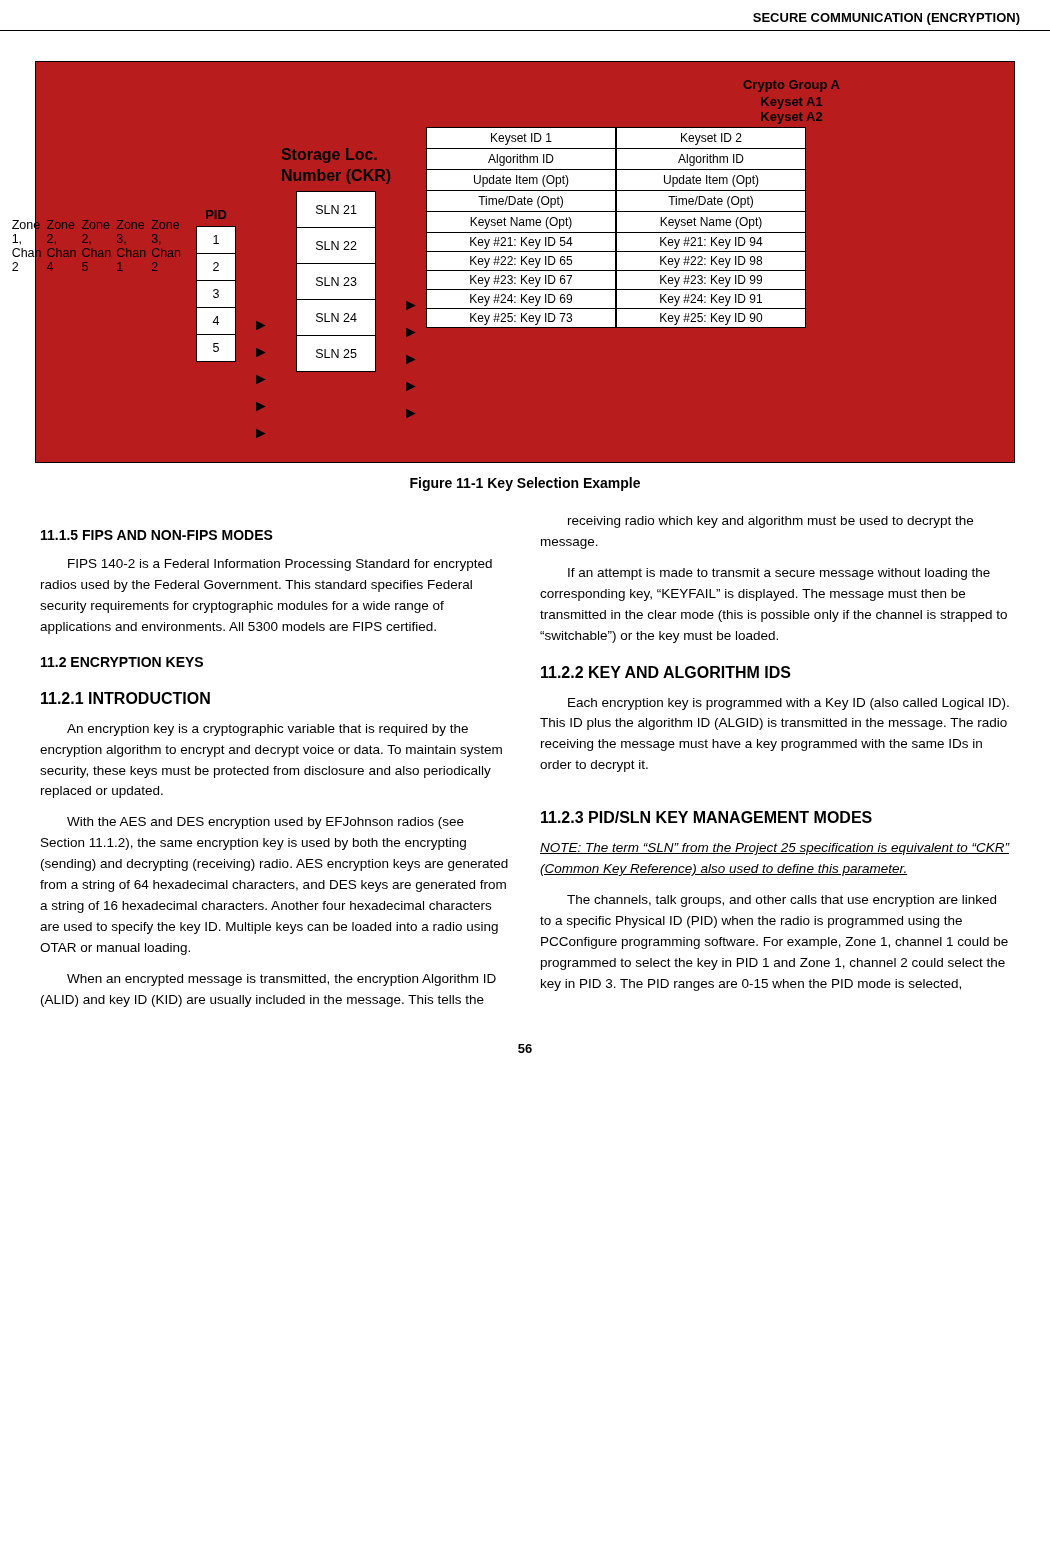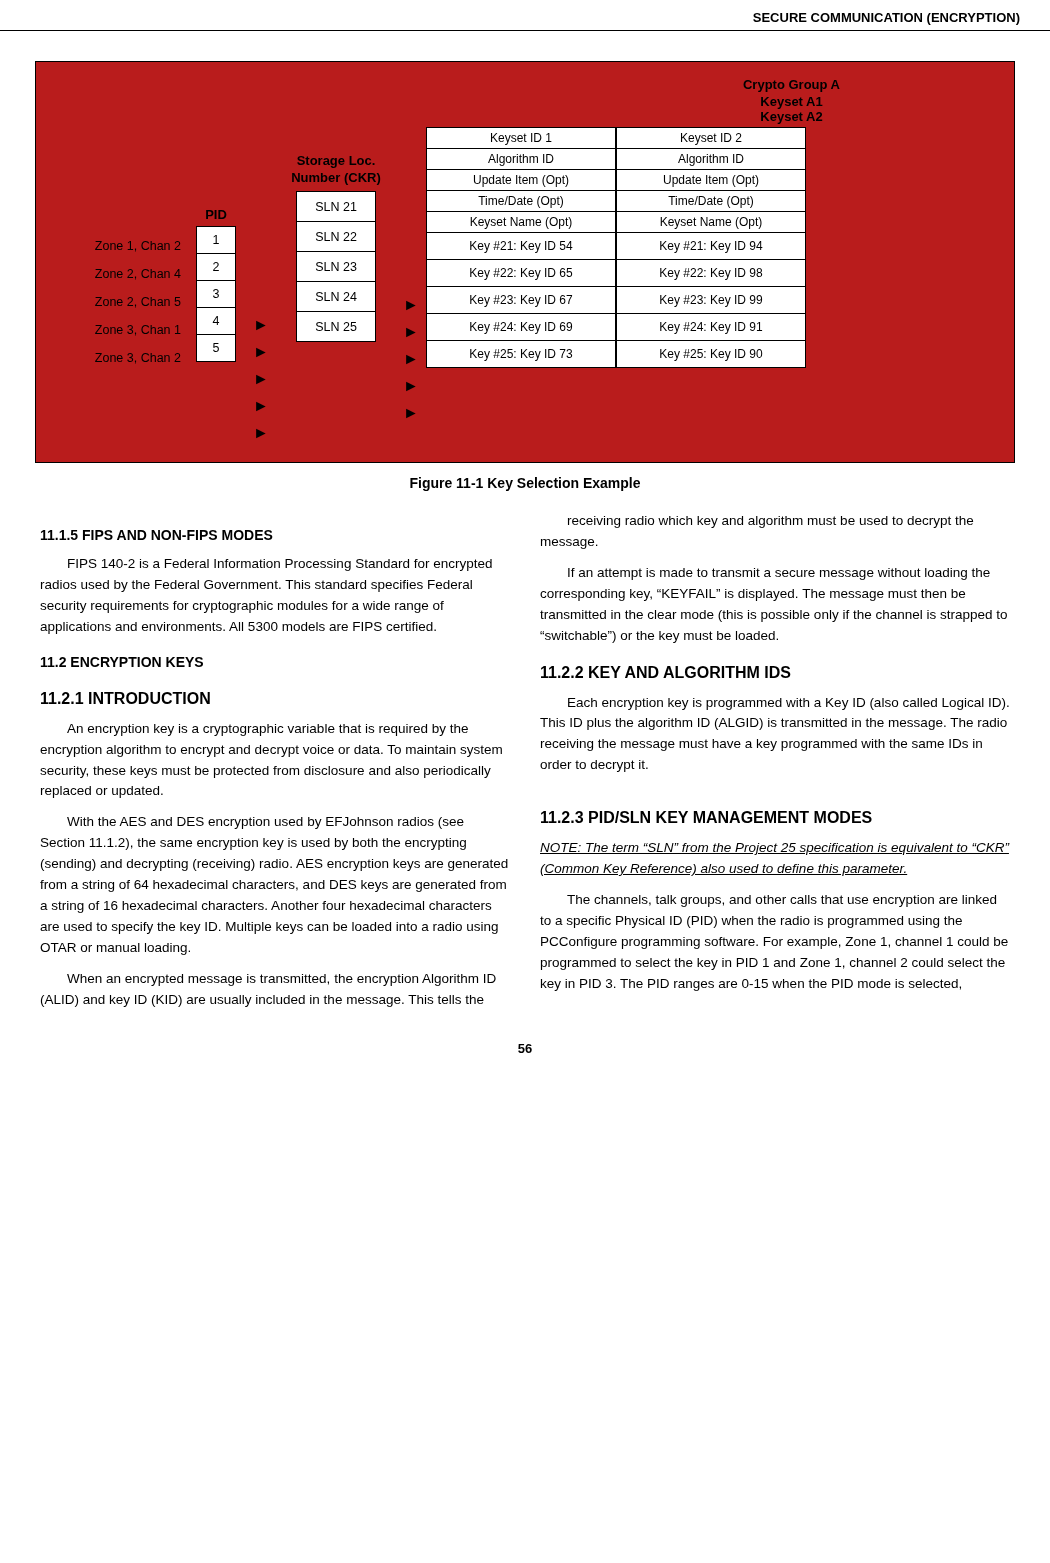--- a/index.html
+++ b/index.html
@@ -60,21 +60,21 @@
     
     .diagram-grid {
       display: flex;
       width: 100%;
       align-items: flex-start;
     }
 
     
     .zone-labels {
       display: flex;
-      flex-direction: column;
+      flex-direction: row;
       justify-content: flex-end;
       padding-top: 105px;
       width: 130px;
       font-size: 12.5px;
     }
     .zone-label-row {
       height: 28px;
       display: flex;
       align-items: center;
       justify-content: flex-end;
@@ -137,21 +137,21 @@
       font-size: 12px;
       line-height: 1.3;
       margin-bottom: 5px;
       height: 60px;
       display: flex;
       align-items: flex-end;
       justify-content: center;
     }
     .sln-cell {
       width: 80px;
-      height: 31px;
+      height: 37px;
       border: 1px solid #000;
       display: flex;
       align-items: center;
       justify-content: center;
       font-size: 12.5px;
       background: #fff;
       margin-top: -1px;
     }
 
     
@@ -190,21 +190,21 @@
     }
     .key-header-cell:first-child {
       margin-top: 0;
     }
 
     .key-data-cell {
       border: 1px solid #000;
       text-align: center;
       font-size: 12px;
       padding: 3px 2px;
-      height: 28px;
+      height: 20px;
       display: flex;
       align-items: center;
       justify-content: center;
       background: #fff;
       margin-top: -1px;
     }
 
     .figure-caption {
       text-align: center;
       font-weight: bold;
@@ -305,21 +305,21 @@
           <div class="arrow-col">
             <div class="arrow-cell">►</div>
             <div class="arrow-cell">►</div>
             <div class="arrow-cell">►</div>
             <div class="arrow-cell">►</div>
             <div class="arrow-cell">►</div>
           </div>
 
           <div class="sln-column">
             <div class="sln-header-area">
-              <div style="text-align:center; font-weight:bold; font-size:13px;">Storage Loc.<br>Number (CKR)</div>
+              <div style="text-align:left; font-weight:bold; font-size:16px;">Storage Loc.<br>Number (CKR)</div>
             </div>
             <div class="sln-cell">SLN 21</div>
             <div class="sln-cell">SLN 22</div>
             <div class="sln-cell">SLN 23</div>
             <div class="sln-cell">SLN 24</div>
             <div class="sln-cell">SLN 25</div>
           </div>
 
           <div class="arrow-col2">
             <div class="arrow-cell">►</div>

